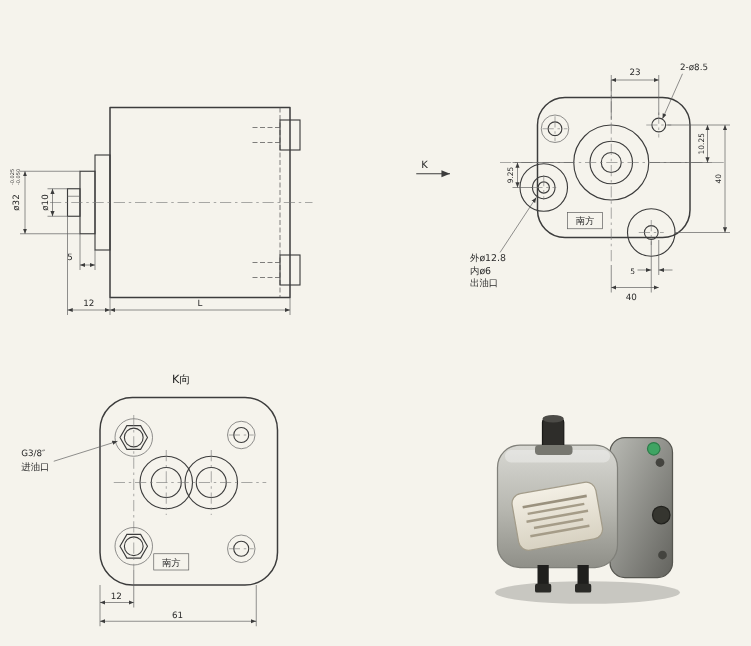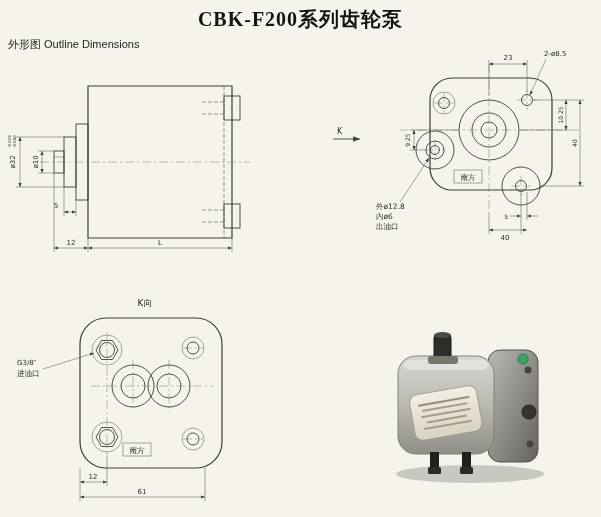--- a/index.html
+++ b/index.html
@@ -20,22 +20,20 @@
   .cjk {font-size:7.5px;}
   .tol {font-size:4px;}
   .vt  {font-family:"DejaVu Sans",sans-serif;font-size:9px;fill:#1d1d1d;}
   text{user-select:none;}
 </style>
 </head>
 <body>
 
 <div class="page">
 
-  <h1 class="title">CBK-F200系列齿轮泵</h1>
-  <div class="subtitle">外形图 Outline Dimensions</div>
 
   <svg style="left:2px;top:52px" width="270" height="240" viewBox="0 0 270 240">
     <defs>
       <marker id="arrS" viewBox="0 0 10 10" refX="9.5" refY="5" markerWidth="8" markerHeight="8" orient="auto-start-reverse">
         <path d="M0,1.2 L9.5,5 L0,8.8 Z" fill="#3c3c3c"></path>
       </marker>
     </defs>
     <g>
       <rect class="ln" x="86" y="34" width="144" height="152"></rect>
       <line class="hid" x1="222" y1="34" x2="222" y2="186"></line>

